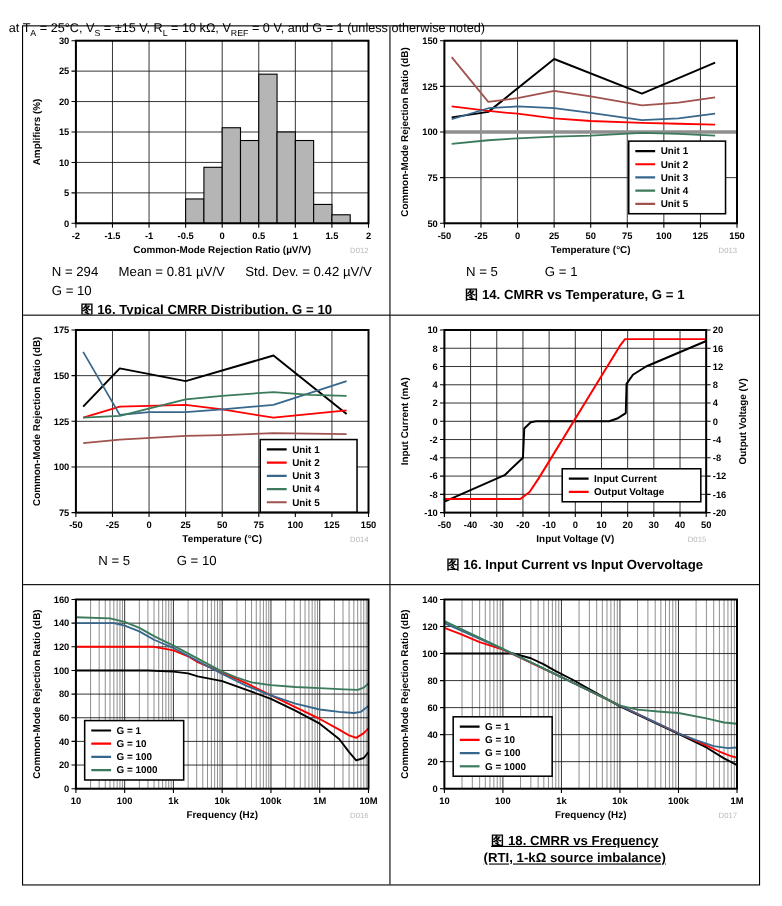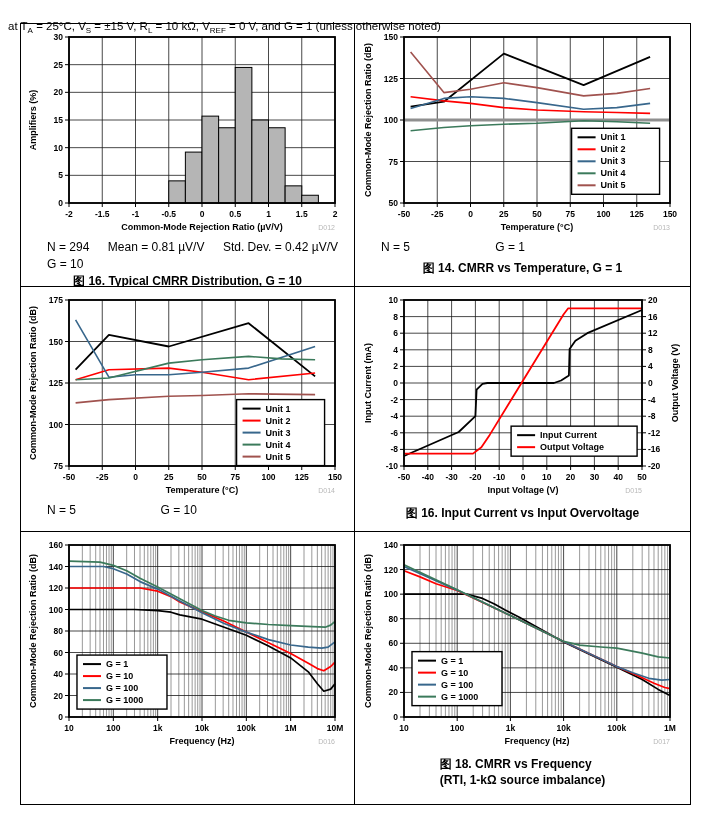--- a/index.html
+++ b/index.html
@@ -6,30 +6,30 @@
   body{width:711px;height:824px;background:#fff;font-family:"Liberation Sans",sans-serif;color:#000;position:relative;}
   #hdr{position:absolute;left:8px;top:20px;font-size:11.5px;white-space:nowrap;}
   #hdr sub{font-size:8px;}
   #grid{position:absolute;left:20px;top:23px;width:671px;border:1px solid #000;display:grid;
         grid-template-columns:334px 1fr;grid-template-rows:263px 245px auto;height:782px;box-sizing:border-box;}
   .cell{display:flex;flex-direction:column;align-items:center;box-sizing:border-box;overflow:hidden;}
   .cell.colL{border-right:1px solid #000;}
   .cell.rowA,.cell.rowB{border-bottom:1px solid #000;}
   .chart-svg{margin-top:5px;flex:0 0 auto;}
   .ann{width:100%;font-size:12px;line-height:17px;margin-top:4px;}
-  .ann-row{display:flex;width:100%;box-sizing:border-box;}
+  .ann-row{display:flex;width:100%;box-sizing:border-box;text-align:center;}
   .ann-row.spread3{justify-content:space-between;padding:0 16px 0 26px;}
   .ann-row.left{padding-left:26px;}
   .ann-row.two-col{padding-left:26px;}
   .ann-row.two-col .ann-item:first-child{width:37%;}
   .ann-row.center{justify-content:center;}
   .ann-item sub{font-size:8.5px;}
   .spacer{flex:1 1 auto;}
-  .caption{font-size:12px;font-weight:bold;text-align:left;white-space:pre-line;margin-bottom:10px;line-height:16px;}
-  .rowC .caption{margin-bottom:16px;}
+  .caption{font-size:12px;font-weight:bold;text-align:center;white-space:pre-line;margin-bottom:10px;line-height:16px;}
+  .rowC .caption{margin-bottom:16px;text-decoration:underline;}
 </style>
 </head>
 <body>
 
 <div id="hdr">at T<sub>A</sub> = 25°C, V<sub>S</sub> = ±15 V, R<sub>L</sub> = 10 kΩ, V<sub>REF</sub> = 0 V, and G = 1 (unless otherwise noted)</div>
 
 <div id="grid">
   <figure class="cell colL rowA" style="margin:0">
     <svg class="chart-svg" width="326" height="206">
         <line x1="44" y1="8" x2="44" y2="174" stroke="#1a1a1a" stroke-width="0.8"></line>

